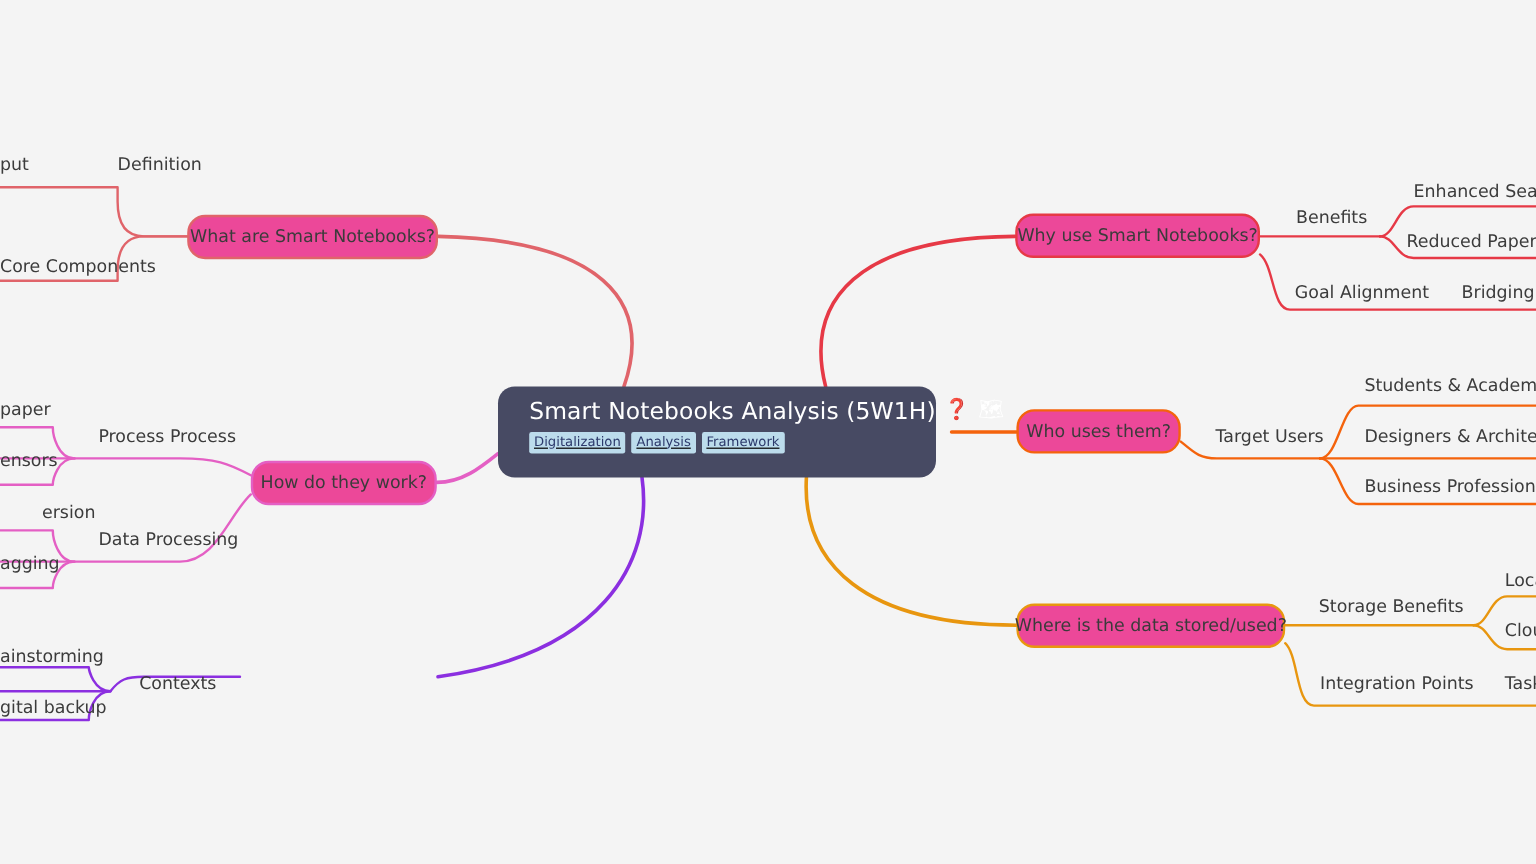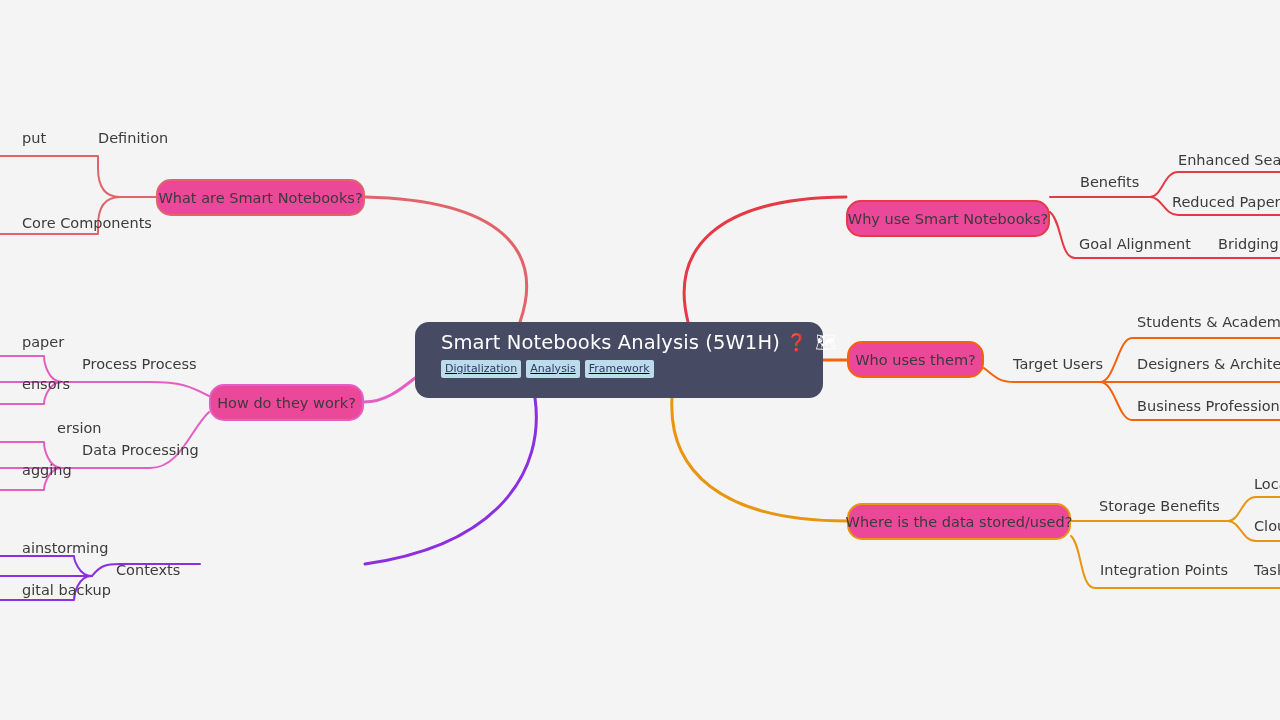--- a/index.html
+++ b/index.html
@@ -10,21 +10,21 @@
     position:relative;
   }
   #stage{position:absolute;inset:0;width:1280px;height:720px;}
   svg#wires{position:absolute;left:0;top:0;width:1280px;height:720px;}
   svg#wires path{fill:none;stroke-linecap:round;stroke-linejoin:round;}
 
   .node{position:absolute;box-sizing:border-box;white-space:nowrap;}
 
   
   #central{
-    left:415px;top:322px;width:408px;height:76px;
+    left:415px;top:322px;width:365px;height:76px;
     background:#474a63;border-radius:14px;
     padding:11px 0 0 26px;
   }
   #central .title{
     color:#ffffff;font-size:19.5px;letter-spacing:.1px;
     display:flex;align-items:center;gap:7px;line-height:1;
   }
   #central .emo{font-size:17px;line-height:1;}
   #central .tags{margin-top:7px;display:flex;gap:5px;text-decoration:underline;}
   #central .tag{
@@ -36,27 +36,27 @@
   
   .pill{
     background:#ec4899;border-style:solid;border-width:2.6px;
     border-radius:15px;color:#3b3b3b;font-size:14.5px;
     display:flex;align-items:center;justify-content:center;
     height:37px;
   }
   #n-what{left:156px;top:179px;width:209px;border-color:#e0646a;}
   #n-how {left:209px;top:384px;width:155px;border-color:#e45fc4;}
   #n-when{left:200px;top:546px;width:165px;border-color:#8b2fe0;}
-  #n-why {left:846px;top:178px;width:204px;border-color:#e63946;margin-top:22px;}
+  #n-why {left:846px;top:178px;width:204px;border-color:#e63946;}
   #n-who {left:847px;top:341px;width:137px;border-color:#f4630c;}
   #n-where{left:847px;top:503px;width:224px;border-color:#e8960f;}
 
   
   .lbl{position:absolute;color:#3b3b3b;font-size:14.5px;white-space:nowrap;}
-  .lbl.cut-l{left:0;margin-left:22px;}
+  .lbl.cut-l{left:0;}
 </style>
 </head>
 <body>
 
 <div id="stage">
 
   <svg id="wires" viewBox="0 0 1280 720">
 
     <path d="M 520,322 C 545,250 500,200 365,197" stroke="#e0646a" stroke-width="3"></path>
 

